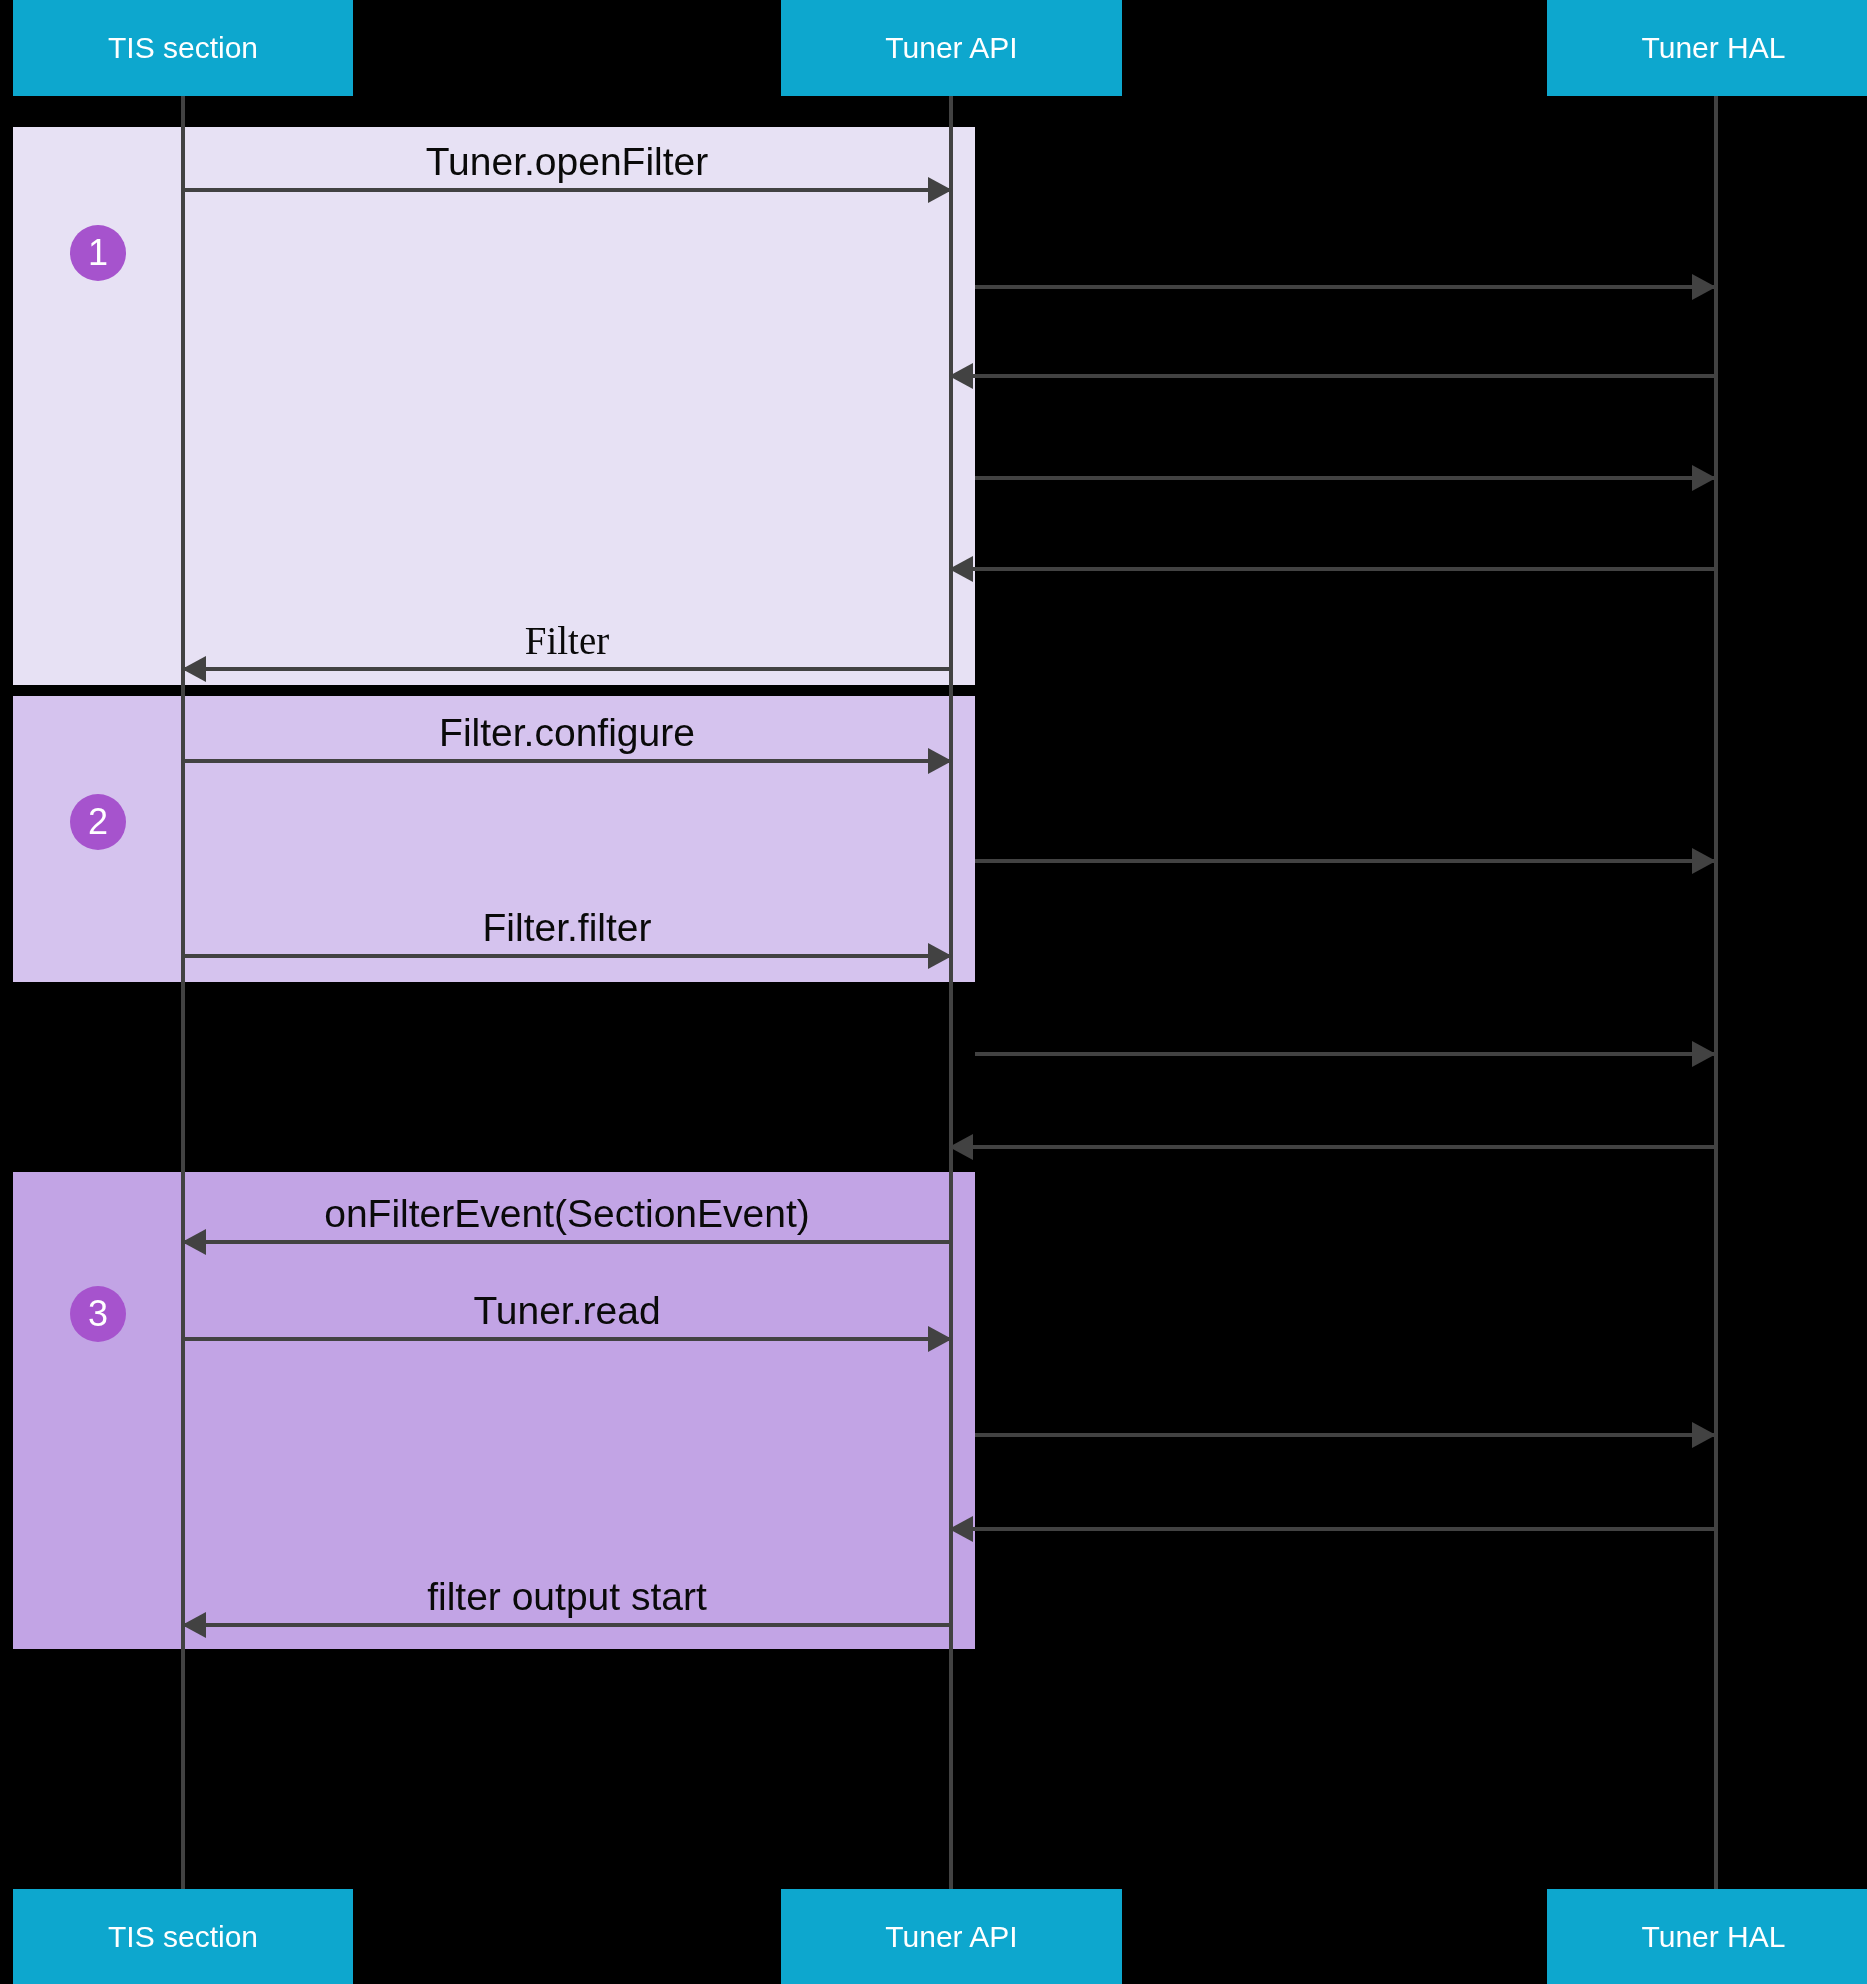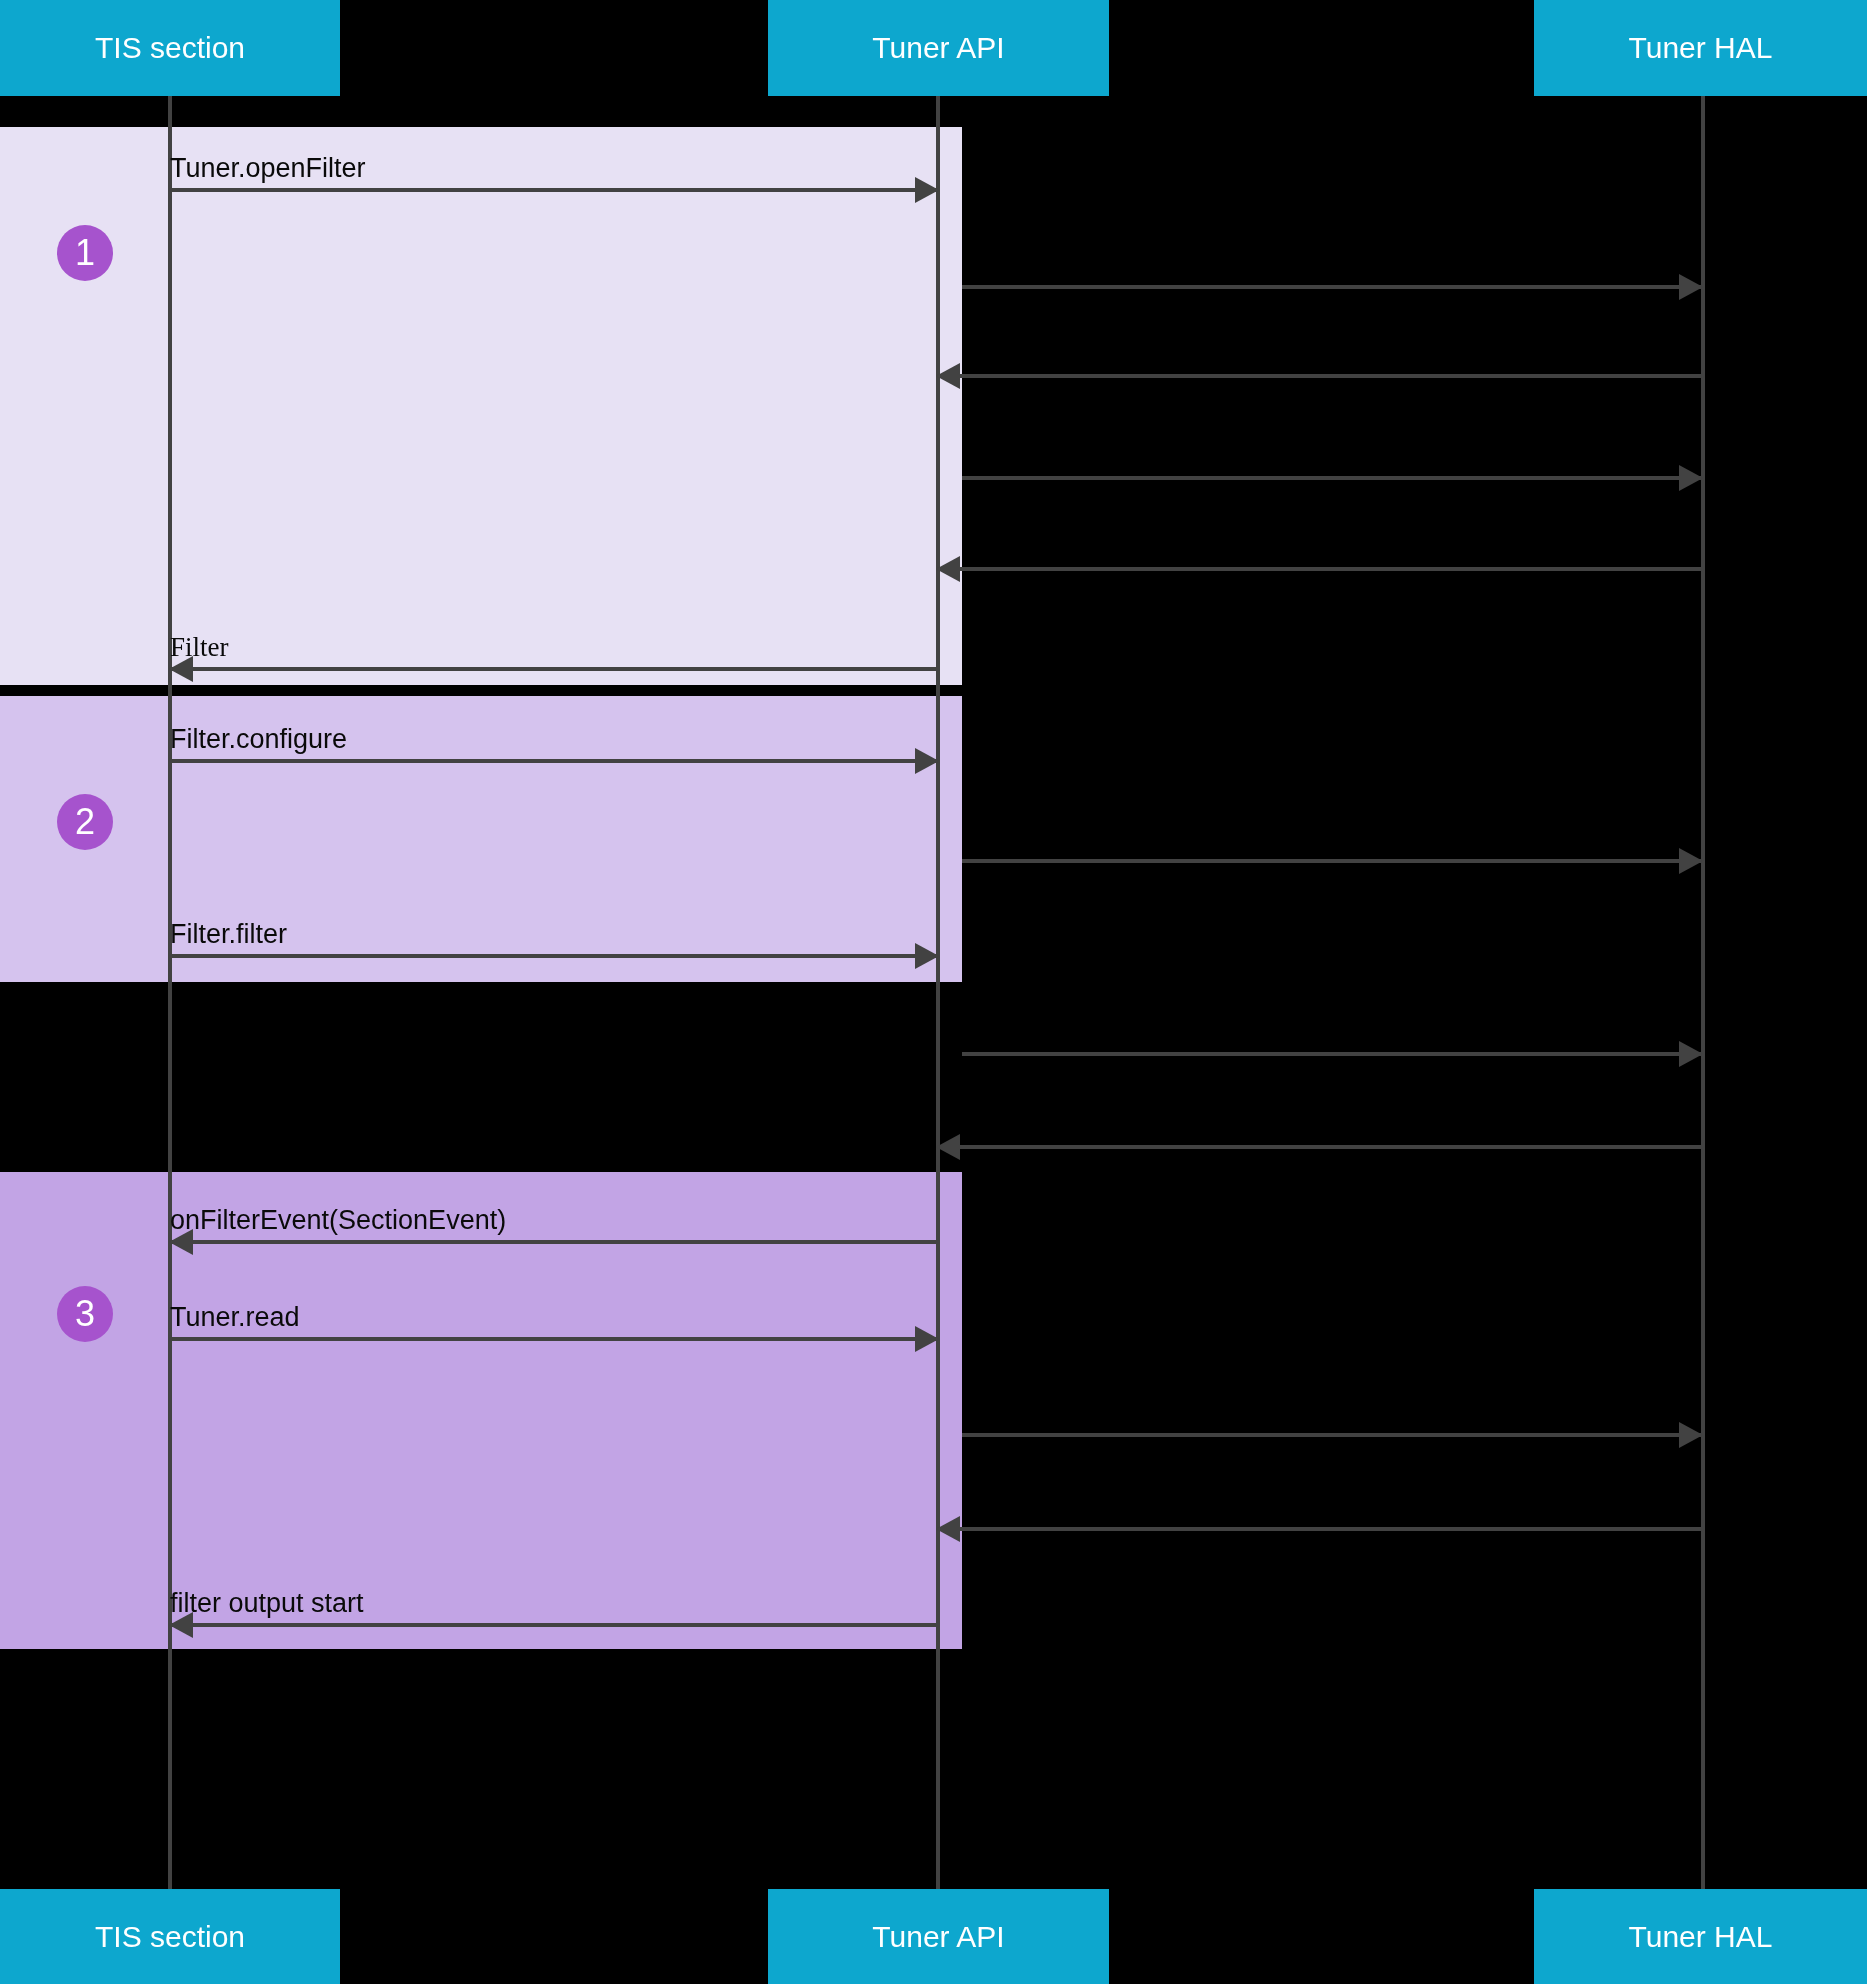--- a/index.html
+++ b/index.html
@@ -3,21 +3,21 @@
 <meta charset="utf-8">
 <style>
   html, body { margin: 0; padding: 0; }
   body {
     width: 1867px; height: 1985px;
     background: #000;
     font-family: "Liberation Sans", sans-serif;
     position: relative;
     overflow: hidden;
   }
-  .stage { position: absolute; left: 0; top: 0; width: 1710px; height: 1985px; }
+  .stage { position: absolute; left: 13px; top: 0; width: 1710px; height: 1985px; }
 
   
   .participant {
     position: absolute;
     background: var(--header-bg, #0da7ce);
     color: #fff;
     display: flex; align-items: center; justify-content: center;
     font-size: 30px;
     z-index: 6;
   }
@@ -65,22 +65,22 @@
     position: absolute; top: 50%; transform: translateY(-50%);
     width: 0; height: 0;
     border-top: 13px solid transparent;
     border-bottom: 13px solid transparent;
   }
   .msg.right .head { right: -1px; border-left: 24px solid var(--line, #424242); }
   .msg.left  .head { left: -1px;  border-right: 24px solid var(--line, #424242); }
   .msg .label {
     position: absolute;
     left: 0; right: 0; bottom: 7.7px;
-    text-align: left;
-    font-size: 27px;
+    text-align: center;
+    font-size: 39px;
     color: #0a0a0a;
     white-space: nowrap;
   }
 
   
   .note {
     position: absolute;
     left: 25px; top: 1723px; width: 290px; height: 69px;
     box-sizing: border-box;
     background: #fff;

